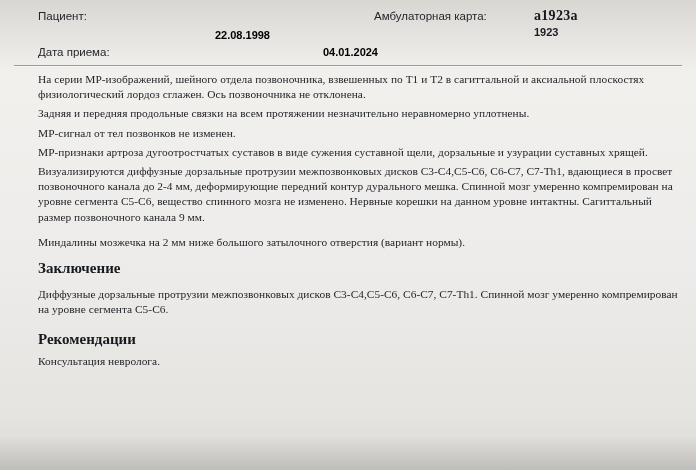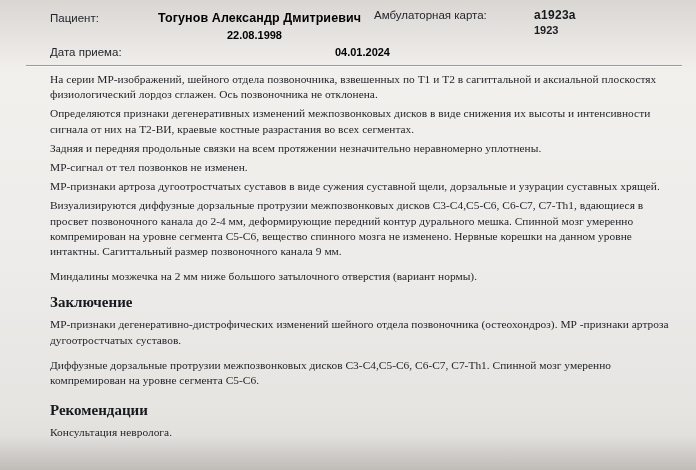--- a/index.html
+++ b/index.html
@@ -13,21 +13,20 @@
     background: #e9e7e2;
     font-family: "Liberation Sans", sans-serif;
   }
   .page {
     position: relative;
     width: 696px;
     height: 470px;
     background: linear-gradient(180deg,#efedea 0%,#f2f0ed 18%,#eeecea 55%,#e6e4e1 88%,#dcdad7 100%);
     box-sizing: border-box;
     overflow: hidden;
-    padding-left: 12px;
   }
   
   .page:before {
     content: "";
     position: absolute;
     left: 0; right: 0; top: 0; height: 70px;
     background: linear-gradient(180deg, rgba(200,197,192,0.55), rgba(255,255,255,0));
     pointer-events: none;
   }
   .page:after {
@@ -85,24 +84,25 @@
   .card-row {
     display: flex;
     align-items: baseline;
   }
   .card-label {
     font-size: 11.5px;
     color: #23262b;
     flex: 0 0 160px;
   }
   .card-number {
-    font-size: 12px;
+    font-size: 14px;
     font-weight: bold;
     color: #15181c;
     letter-spacing: 0.3px;
+    font-family: Liberation Serif, serif;
   }
   .card-sub {
     font-size: 11px;
     font-weight: bold;
     color: #1a1d22;
     text-align: left;
     width: 84px;
     margin-left: 160px;
     margin-top: 2px;
   }
@@ -143,21 +143,20 @@
 </style>
 </head>
 <body>
 
 <div class="page">
 
   <div class="header">
 
     <div class="hdr-row">
       <span class="hdr-label">Пациент:</span>
-      <span class="hdr-dates"><span class="patient-name">Тогунов Александр Дмитриевич</span></span>
     </div>
 
     <div class="hdr-row">
       <span class="hdr-dates"><span class="date-val">22.08.1998</span></span>
     </div>
 
     <div class="hdr-row">
       <span class="hdr-label">Дата приема:</span>
       <span class="hdr-dates"><span class="date-val">04.01.2024</span></span>
     </div>
@@ -170,30 +169,28 @@
       <div class="card-sub">1923</div>
     </div>
 
   </div>
 
   <div class="rule"></div>
 
   <div class="body">
 
     <p class="para">На серии МР-изображений, шейного отдела позвоночника, взвешенных по Т1 и Т2 в сагиттальной и аксиальной плоскостях физиологический лордоз сглажен. Ось позвоночника не отклонена.</p>
-    <p class="para">Определяются признаки дегенеративных изменений межпозвонковых дисков в виде снижения их высоты и интенсивности сигнала от них на Т2-ВИ, краевые костные разрастания во всех сегментах.</p>
     <p class="para">Задняя и передняя продольные связки на всем протяжении незначительно неравномерно уплотнены.</p>
     <p class="para">МР-сигнал от тел позвонков не изменен.</p>
     <p class="para">МР-признаки артроза дугоотростчатых суставов в виде сужения суставной щели, дорзальные и узурации суставных хрящей.</p>
     <p class="para">Визуализируются диффузные дорзальные протрузии межпозвонковых дисков С3-С4,С5-С6, С6-С7, С7-Th1, вдающиеся в просвет позвоночного канала до 2-4 мм, деформирующие передний контур дурального мешка. Спинной мозг умеренно компремирован на уровне сегмента С5-С6, вещество спинного мозга не изменено. Нервные корешки на данном уровне интактны. Сагиттальный размер позвоночного канала 9 мм.</p>
 
     <p class="para gap">Миндалины мозжечка на 2 мм ниже большого затылочного отверстия (вариант нормы).</p>
 
     <div class="section-title">Заключение</div>
-    <p class="para">МР-признаки дегенеративно-дистрофических изменений шейного отдела позвоночника (остеохондроз). МР -признаки артроза дугоотростчатых суставов.</p>
     <p class="para gap">Диффузные дорзальные протрузии межпозвонковых дисков С3-С4,С5-С6, С6-С7, С7-Th1. Спинной мозг умеренно компремирован на уровне сегмента С5-С6.</p>
 
     <div class="section-title rec">Рекомендации</div>
     <p class="para">Консультация невролога.</p>
 
   </div>
 
 </div>
 
 </body></html>

